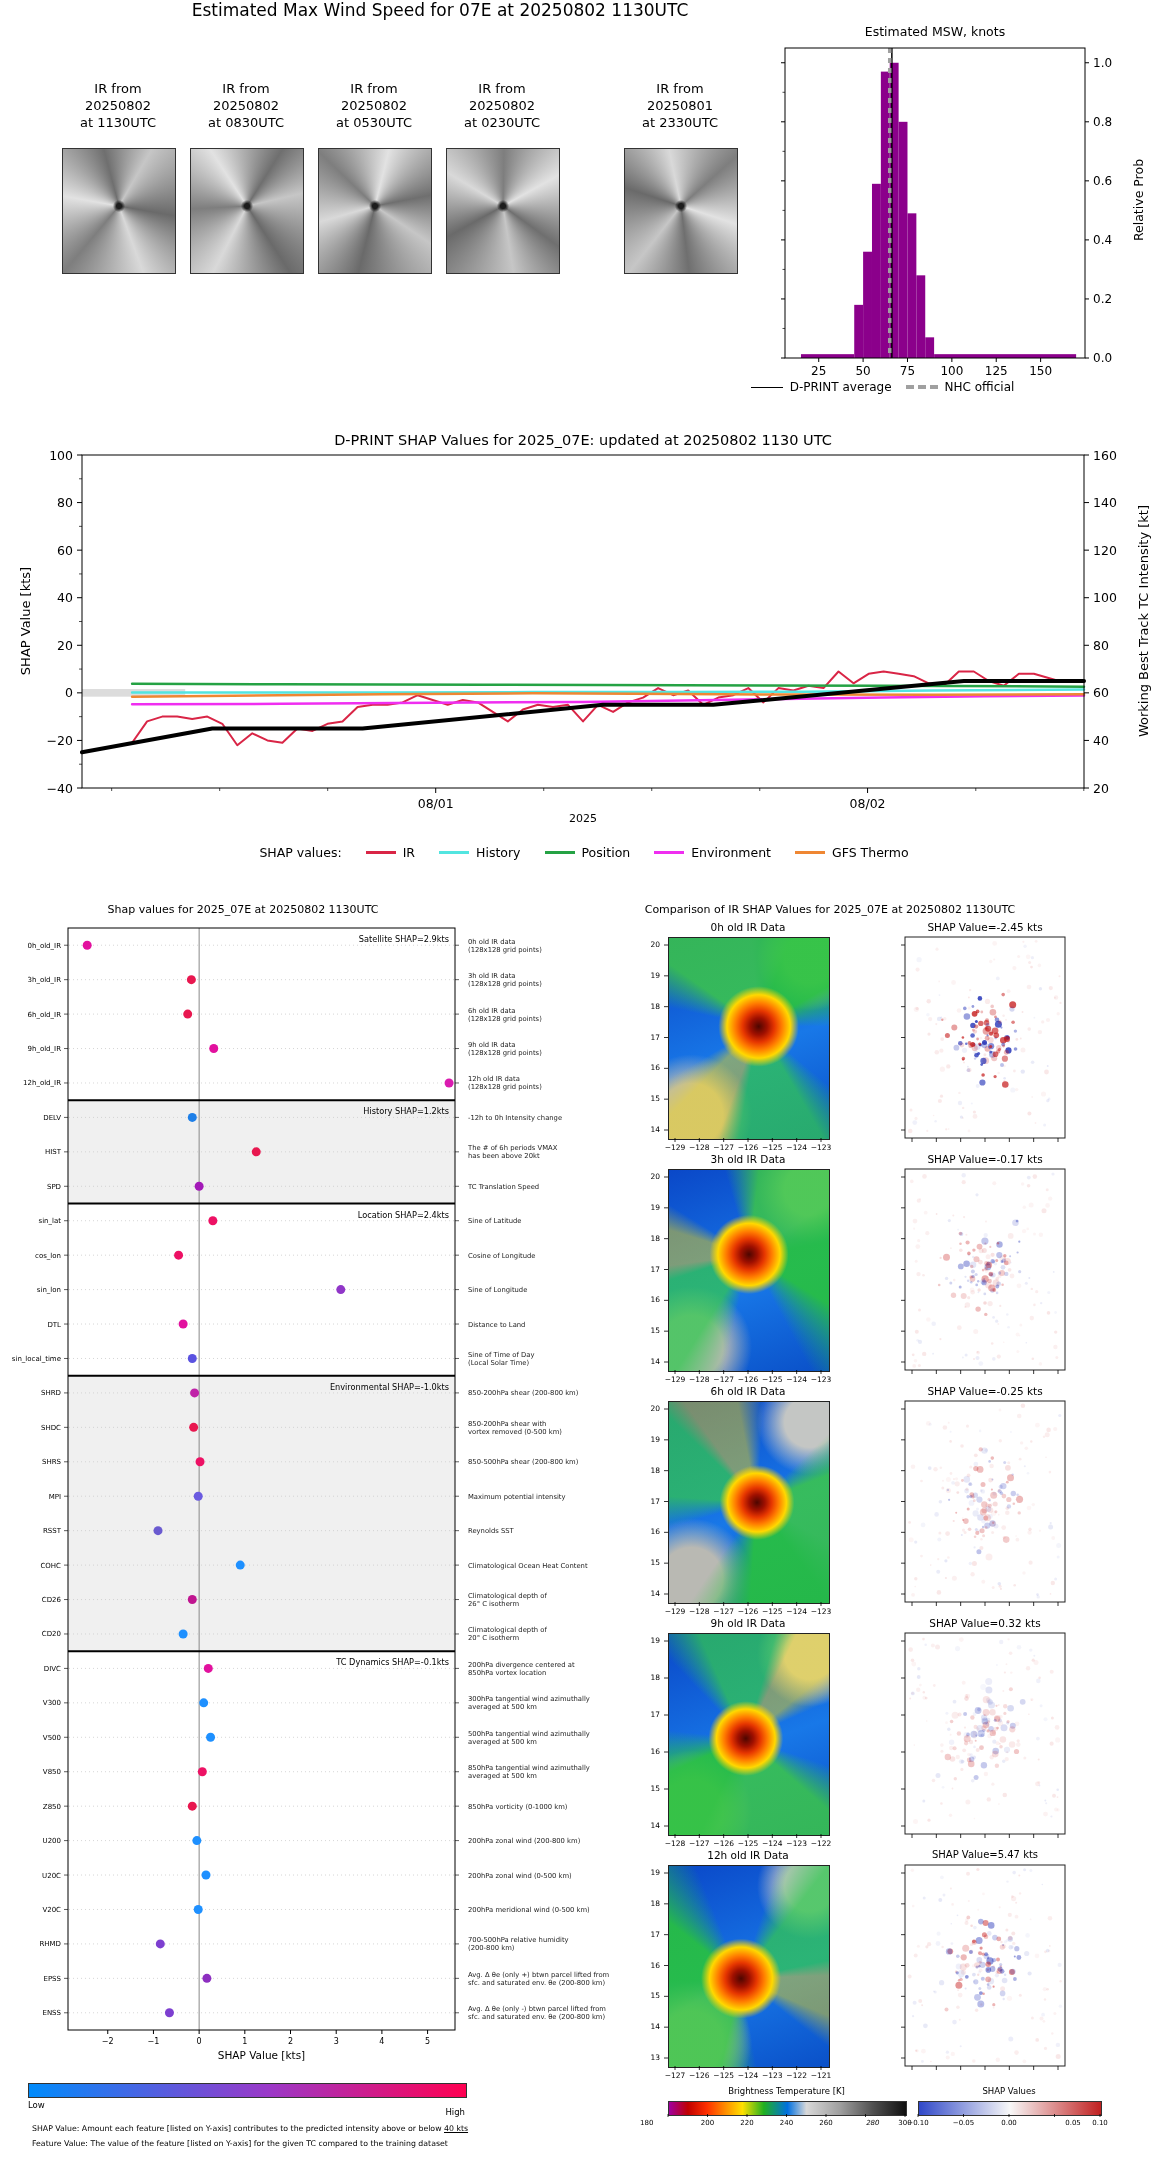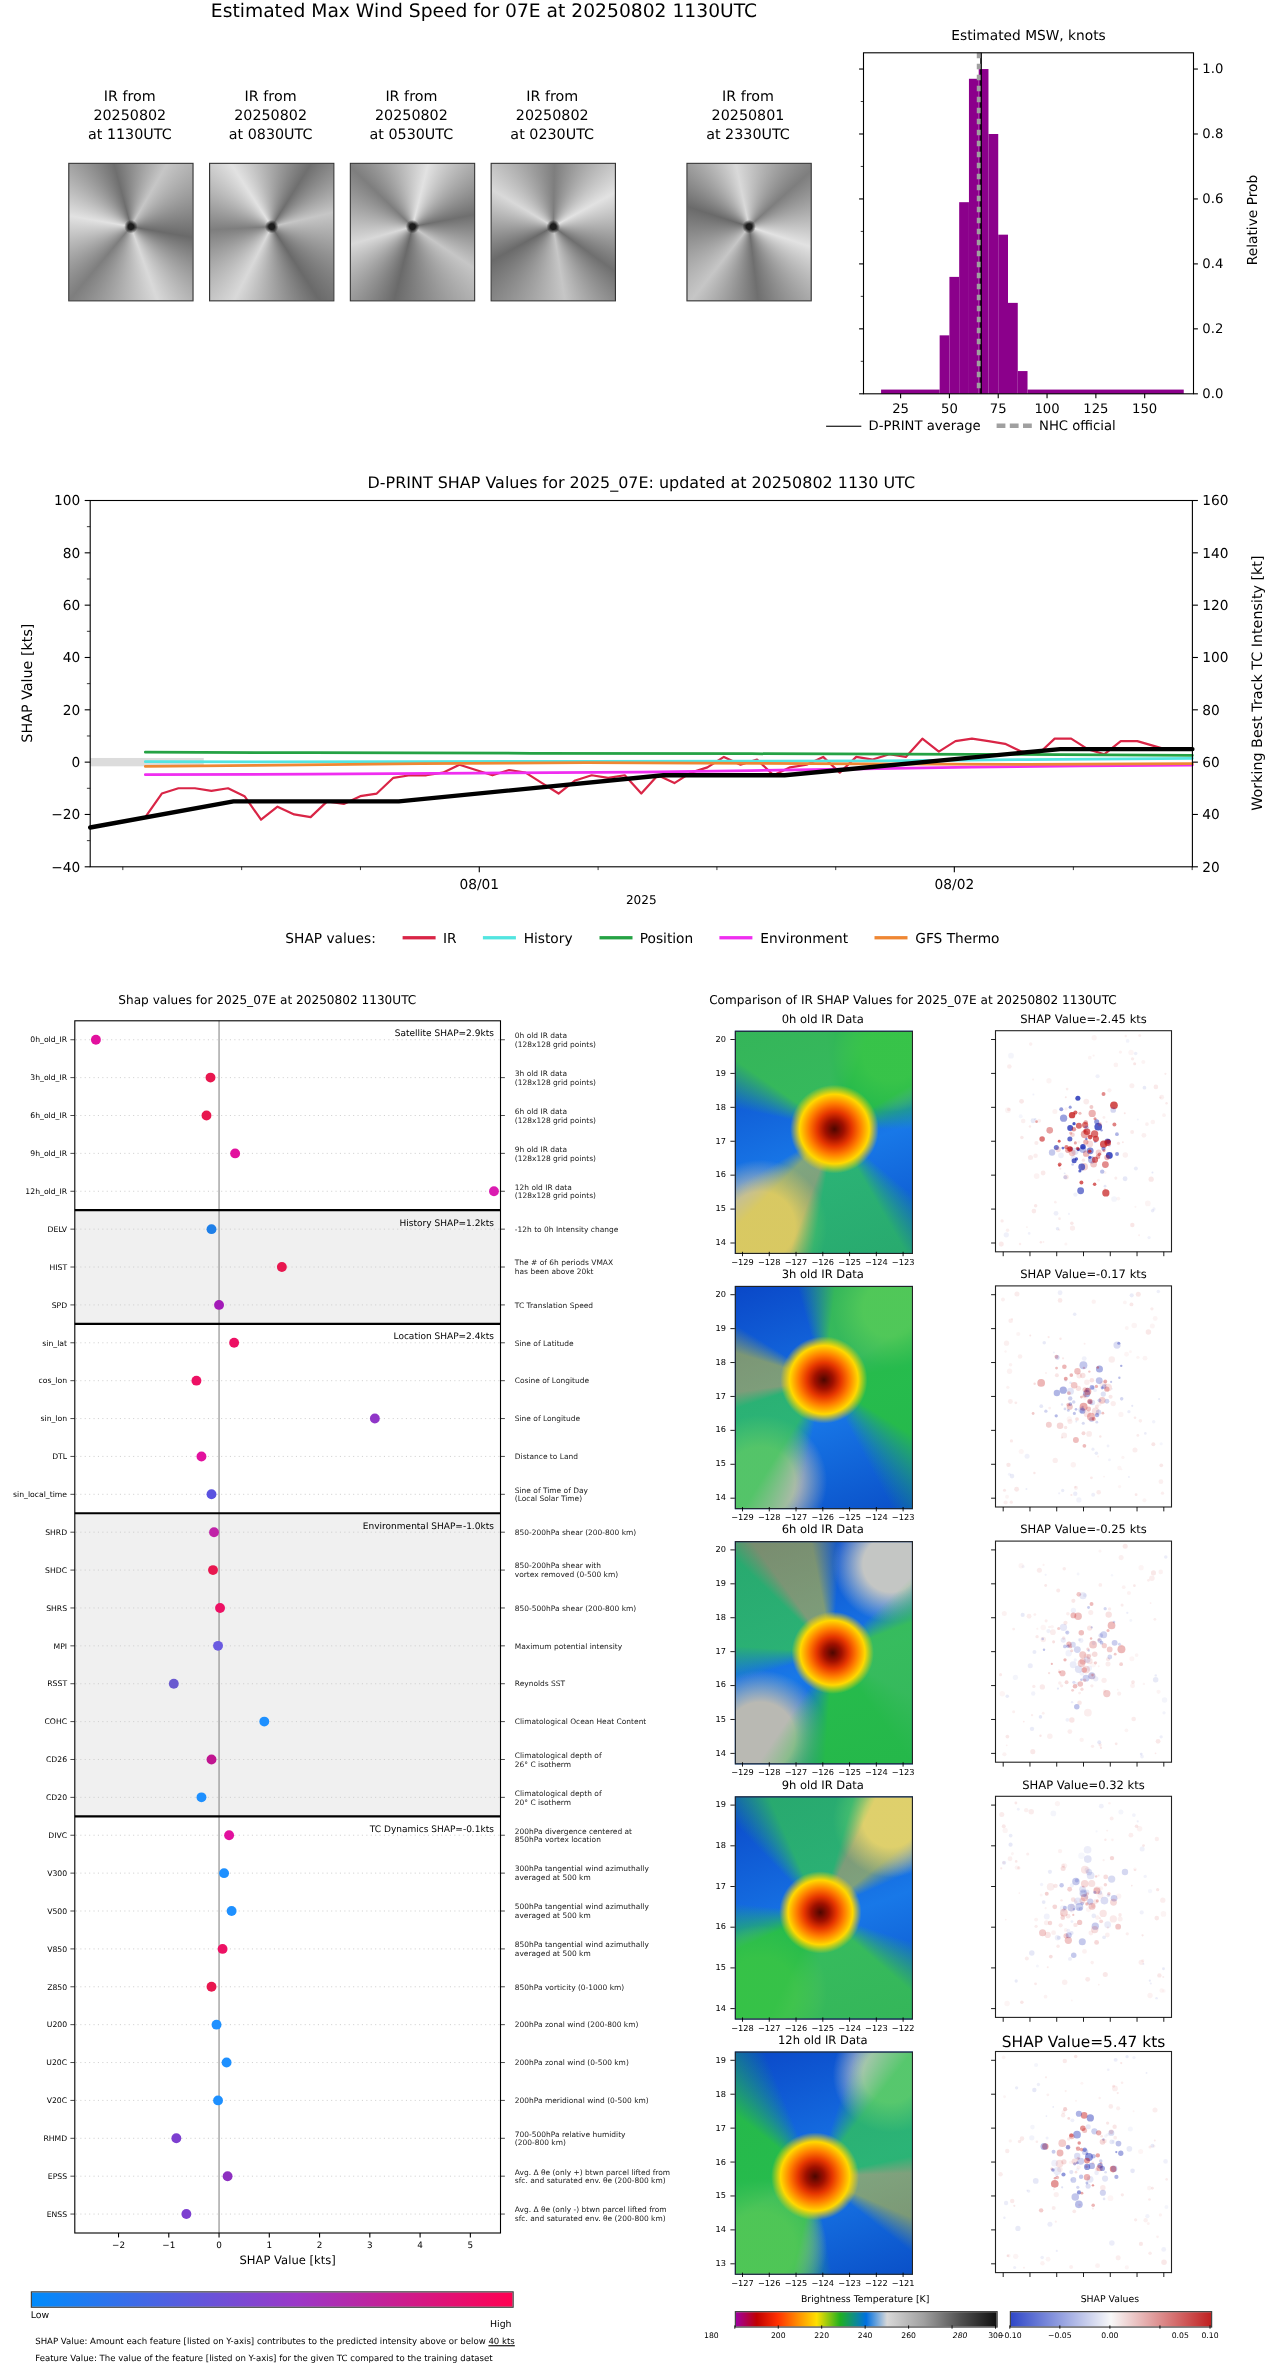--- a/index.html
+++ b/index.html
@@ -169,21 +169,21 @@
       <div style="position: absolute; left: 632px; top: 1784px; width: 28px; text-align: right; font-size: 7.5px; color: rgb(0, 0, 0);">15</div>
       <div style="position: absolute; left: 632px; top: 1821px; width: 28px; text-align: right; font-size: 7.5px; color: rgb(0, 0, 0);">14</div>
       <div style="position: absolute; left: 659px; top: 1839px; width: 32px; text-align: center; font-size: 7.5px; color: rgb(0, 0, 0);">−128</div>
       <div style="position: absolute; left: 683.333px; top: 1839px; width: 32px; text-align: center; font-size: 7.5px; color: rgb(0, 0, 0);">−127</div>
       <div style="position: absolute; left: 707.667px; top: 1839px; width: 32px; text-align: center; font-size: 7.5px; color: rgb(0, 0, 0);">−126</div>
       <div style="position: absolute; left: 732px; top: 1839px; width: 32px; text-align: center; font-size: 7.5px; color: rgb(0, 0, 0);">−125</div>
       <div style="position: absolute; left: 756.333px; top: 1839px; width: 32px; text-align: center; font-size: 7.5px; color: rgb(0, 0, 0);">−124</div>
       <div style="position: absolute; left: 780.667px; top: 1839px; width: 32px; text-align: center; font-size: 7.5px; color: rgb(0, 0, 0);">−123</div>
       <div style="position: absolute; left: 805px; top: 1839px; width: 32px; text-align: center; font-size: 7.5px; color: rgb(0, 0, 0);">−122</div>
       <div style="position: absolute; left: 638px; top: 1849px; width: 220px; text-align: center; font-size: 10.5px; color: rgb(0, 0, 0);">12h old IR Data</div>
-      <div style="position: absolute; left: 875px; top: 1849px; width: 220px; text-align: center; font-size: 14px; color: rgb(0, 0, 0);">SHAP Value=5.47 kts</div>
+      <div style="position: absolute; left: 875px; top: 1849px; width: 220px; text-align: center; font-size: 10px; color: rgb(0, 0, 0);">SHAP Value=5.47 kts</div>
       <div class="irmap" style="position: absolute; left: 668px; top: 1865px; width: 160px; height: 201px; --cx: 45%; --cy: 56%; --rot: 268deg;"></div>
       <div style="position: absolute; left: 632px; top: 1868px; width: 28px; text-align: right; font-size: 7.5px; color: rgb(0, 0, 0);">19</div>
       <div style="position: absolute; left: 632px; top: 1898.83px; width: 28px; text-align: right; font-size: 7.5px; color: rgb(0, 0, 0);">18</div>
       <div style="position: absolute; left: 632px; top: 1929.67px; width: 28px; text-align: right; font-size: 7.5px; color: rgb(0, 0, 0);">17</div>
       <div style="position: absolute; left: 632px; top: 1960.5px; width: 28px; text-align: right; font-size: 7.5px; color: rgb(0, 0, 0);">16</div>
       <div style="position: absolute; left: 632px; top: 1991.33px; width: 28px; text-align: right; font-size: 7.5px; color: rgb(0, 0, 0);">15</div>
       <div style="position: absolute; left: 632px; top: 2022.17px; width: 28px; text-align: right; font-size: 7.5px; color: rgb(0, 0, 0);">14</div>
       <div style="position: absolute; left: 632px; top: 2053px; width: 28px; text-align: right; font-size: 7.5px; color: rgb(0, 0, 0);">13</div>
       <div style="position: absolute; left: 659px; top: 2071px; width: 32px; text-align: center; font-size: 7.5px; color: rgb(0, 0, 0);">−127</div>
       <div style="position: absolute; left: 683.333px; top: 2071px; width: 32px; text-align: center; font-size: 7.5px; color: rgb(0, 0, 0);">−126</div>

